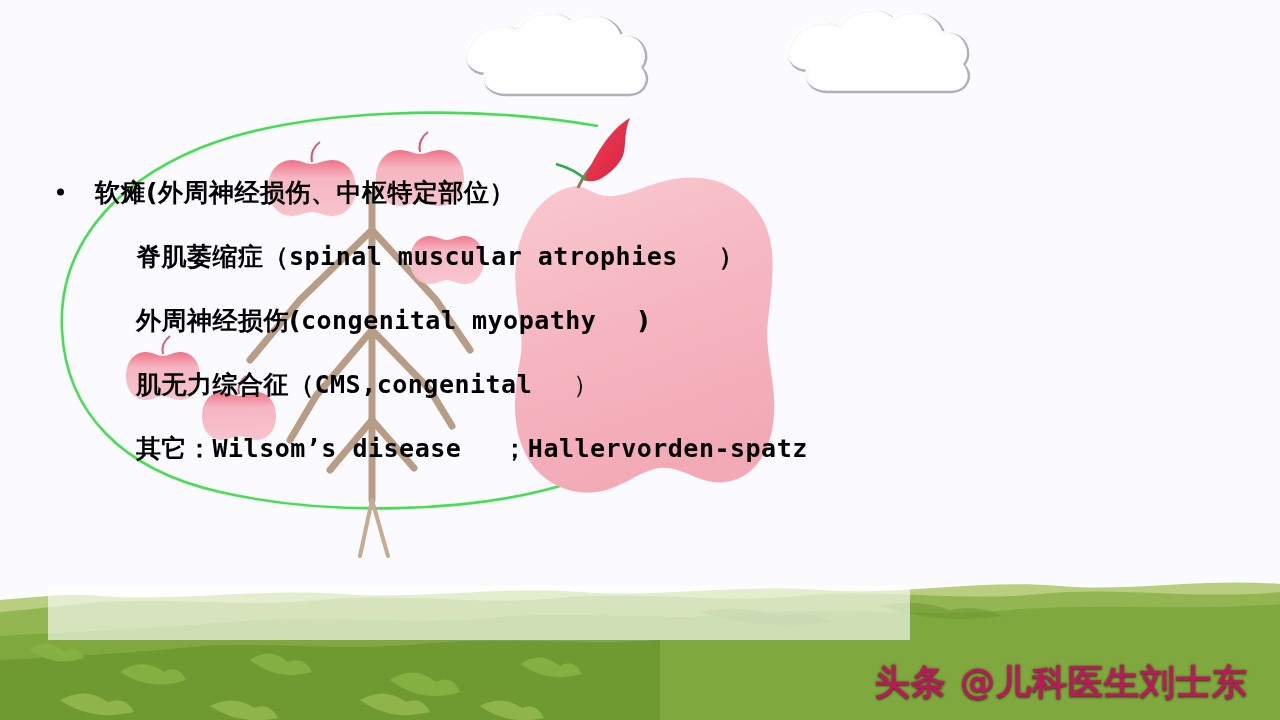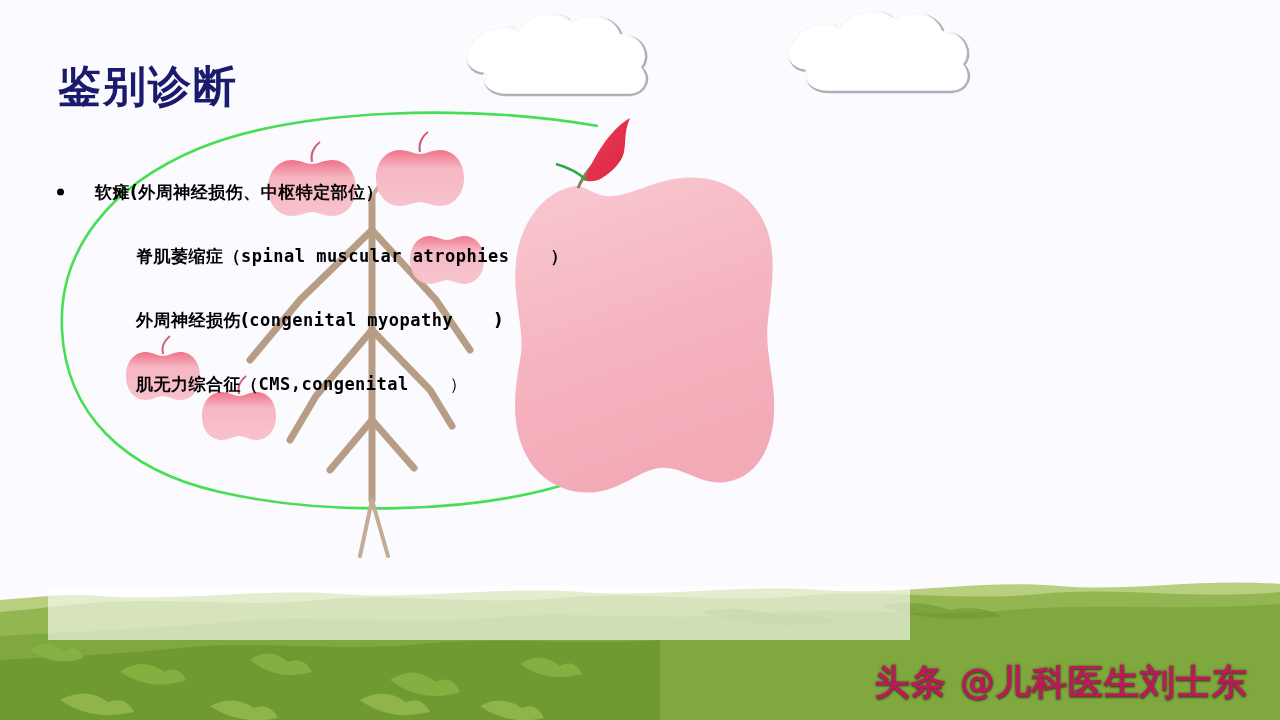--- a/index.html
+++ b/index.html
@@ -35,21 +35,21 @@
     white-space:nowrap;
   }
   .bullet{
     position:absolute;left:57px;top:50%;
     width:7px;height:7px;border-radius:50%;
     background:#000;transform:translateY(-50%);
   }
   .ltext{
     margin-left:95px;
     font-family:"DejaVu Sans","Liberation Sans",sans-serif;
-    font-size:17px;
+    font-size:25px;
     font-weight:bold;
     color:#000;
     letter-spacing:.5px;
   }
   .mix{font-family:"DejaVu Sans","Liberation Sans",sans-serif;margin-left:41px;}
   .eng{font-family:"DejaVu Sans Mono","Liberation Mono",monospace;font-weight:bold;}
   .thin{font-weight:normal;}
   
   #panel{
     position:absolute;left:48px;top:586px;
@@ -211,21 +211,20 @@
       </g>
       <g fill="#6d9630" opacity="0.55">
         <path d="M700,612 q40,-8 78,4 q30,-6 56,6 q-66,10 -134,-10 Z"></path>
         <path d="M880,606 q36,-8 70,4 q28,-6 52,6 q-62,10 -122,-10 Z"></path>
       </g>
     </g>
   </svg>
 
   <div id="panel"></div>
 
-  <div id="title">鉴别诊断</div>
 
   <div id="body-list">
 
     <div class="line">
       <span class="bullet"></span>
       <span class="ltext">软瘫(外周神经损伤、中枢特定部位）</span>
     </div>
 
     <div class="line">
       <span class="ltext"><span class="mix">脊肌萎缩症（</span><span class="eng">spinal muscular atrophies</span><span class="mix">）</span></span>
@@ -233,19 +232,22 @@
 
 
     <div class="line">
       <span class="ltext"><span class="mix">外周神经损伤(</span><span class="eng">congenital myopathy</span><span class="mix">)</span></span>
     </div>
 
     <div class="line">
       <span class="ltext"><span class="mix">肌无力综合征（</span><span class="eng">CMS,congenital</span><span class="mix thin">）</span></span>
     </div>
 
+    <div class="line">
+      <span class="ltext"><span class="mix">其它：</span><span class="eng">Wilsom’s disease</span><span class="mix">；</span><span class="eng">Hallervorden-spatz</span></span>
+    </div>
 
 
   </div>
 
   <div id="watermark">头条 @儿科医生刘士东</div>
 
 </div>
 
 </body></html>

